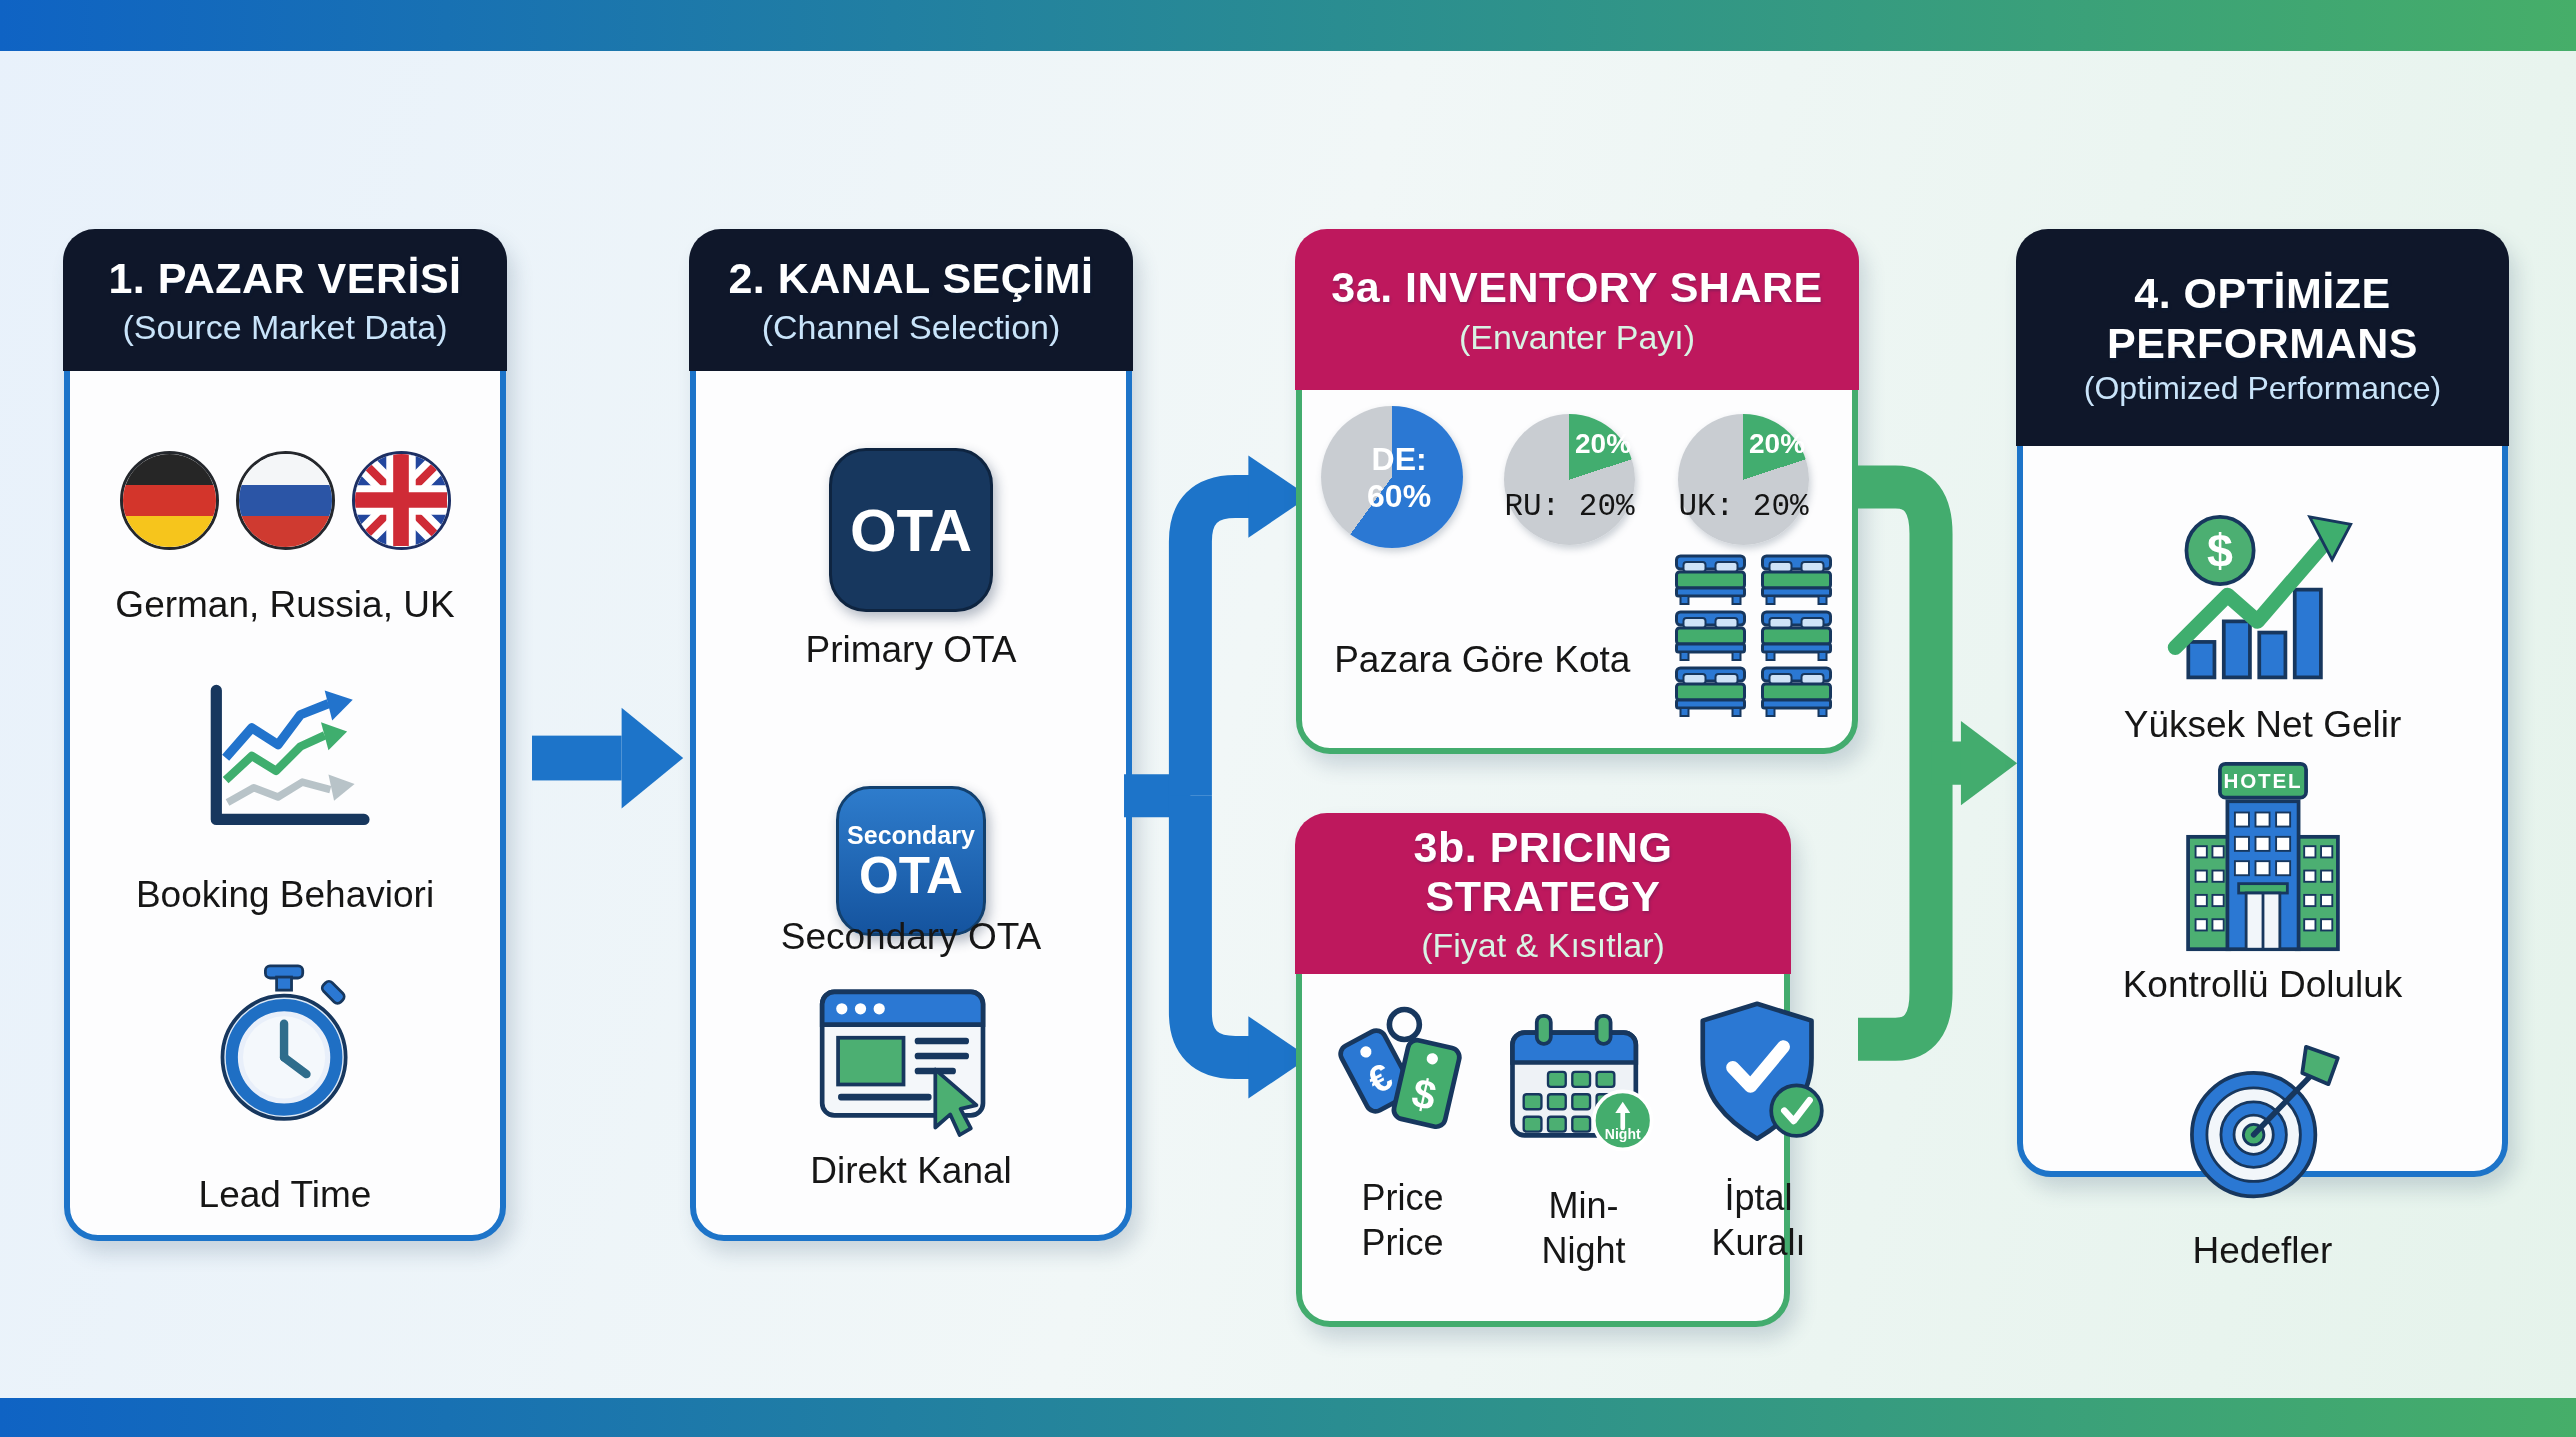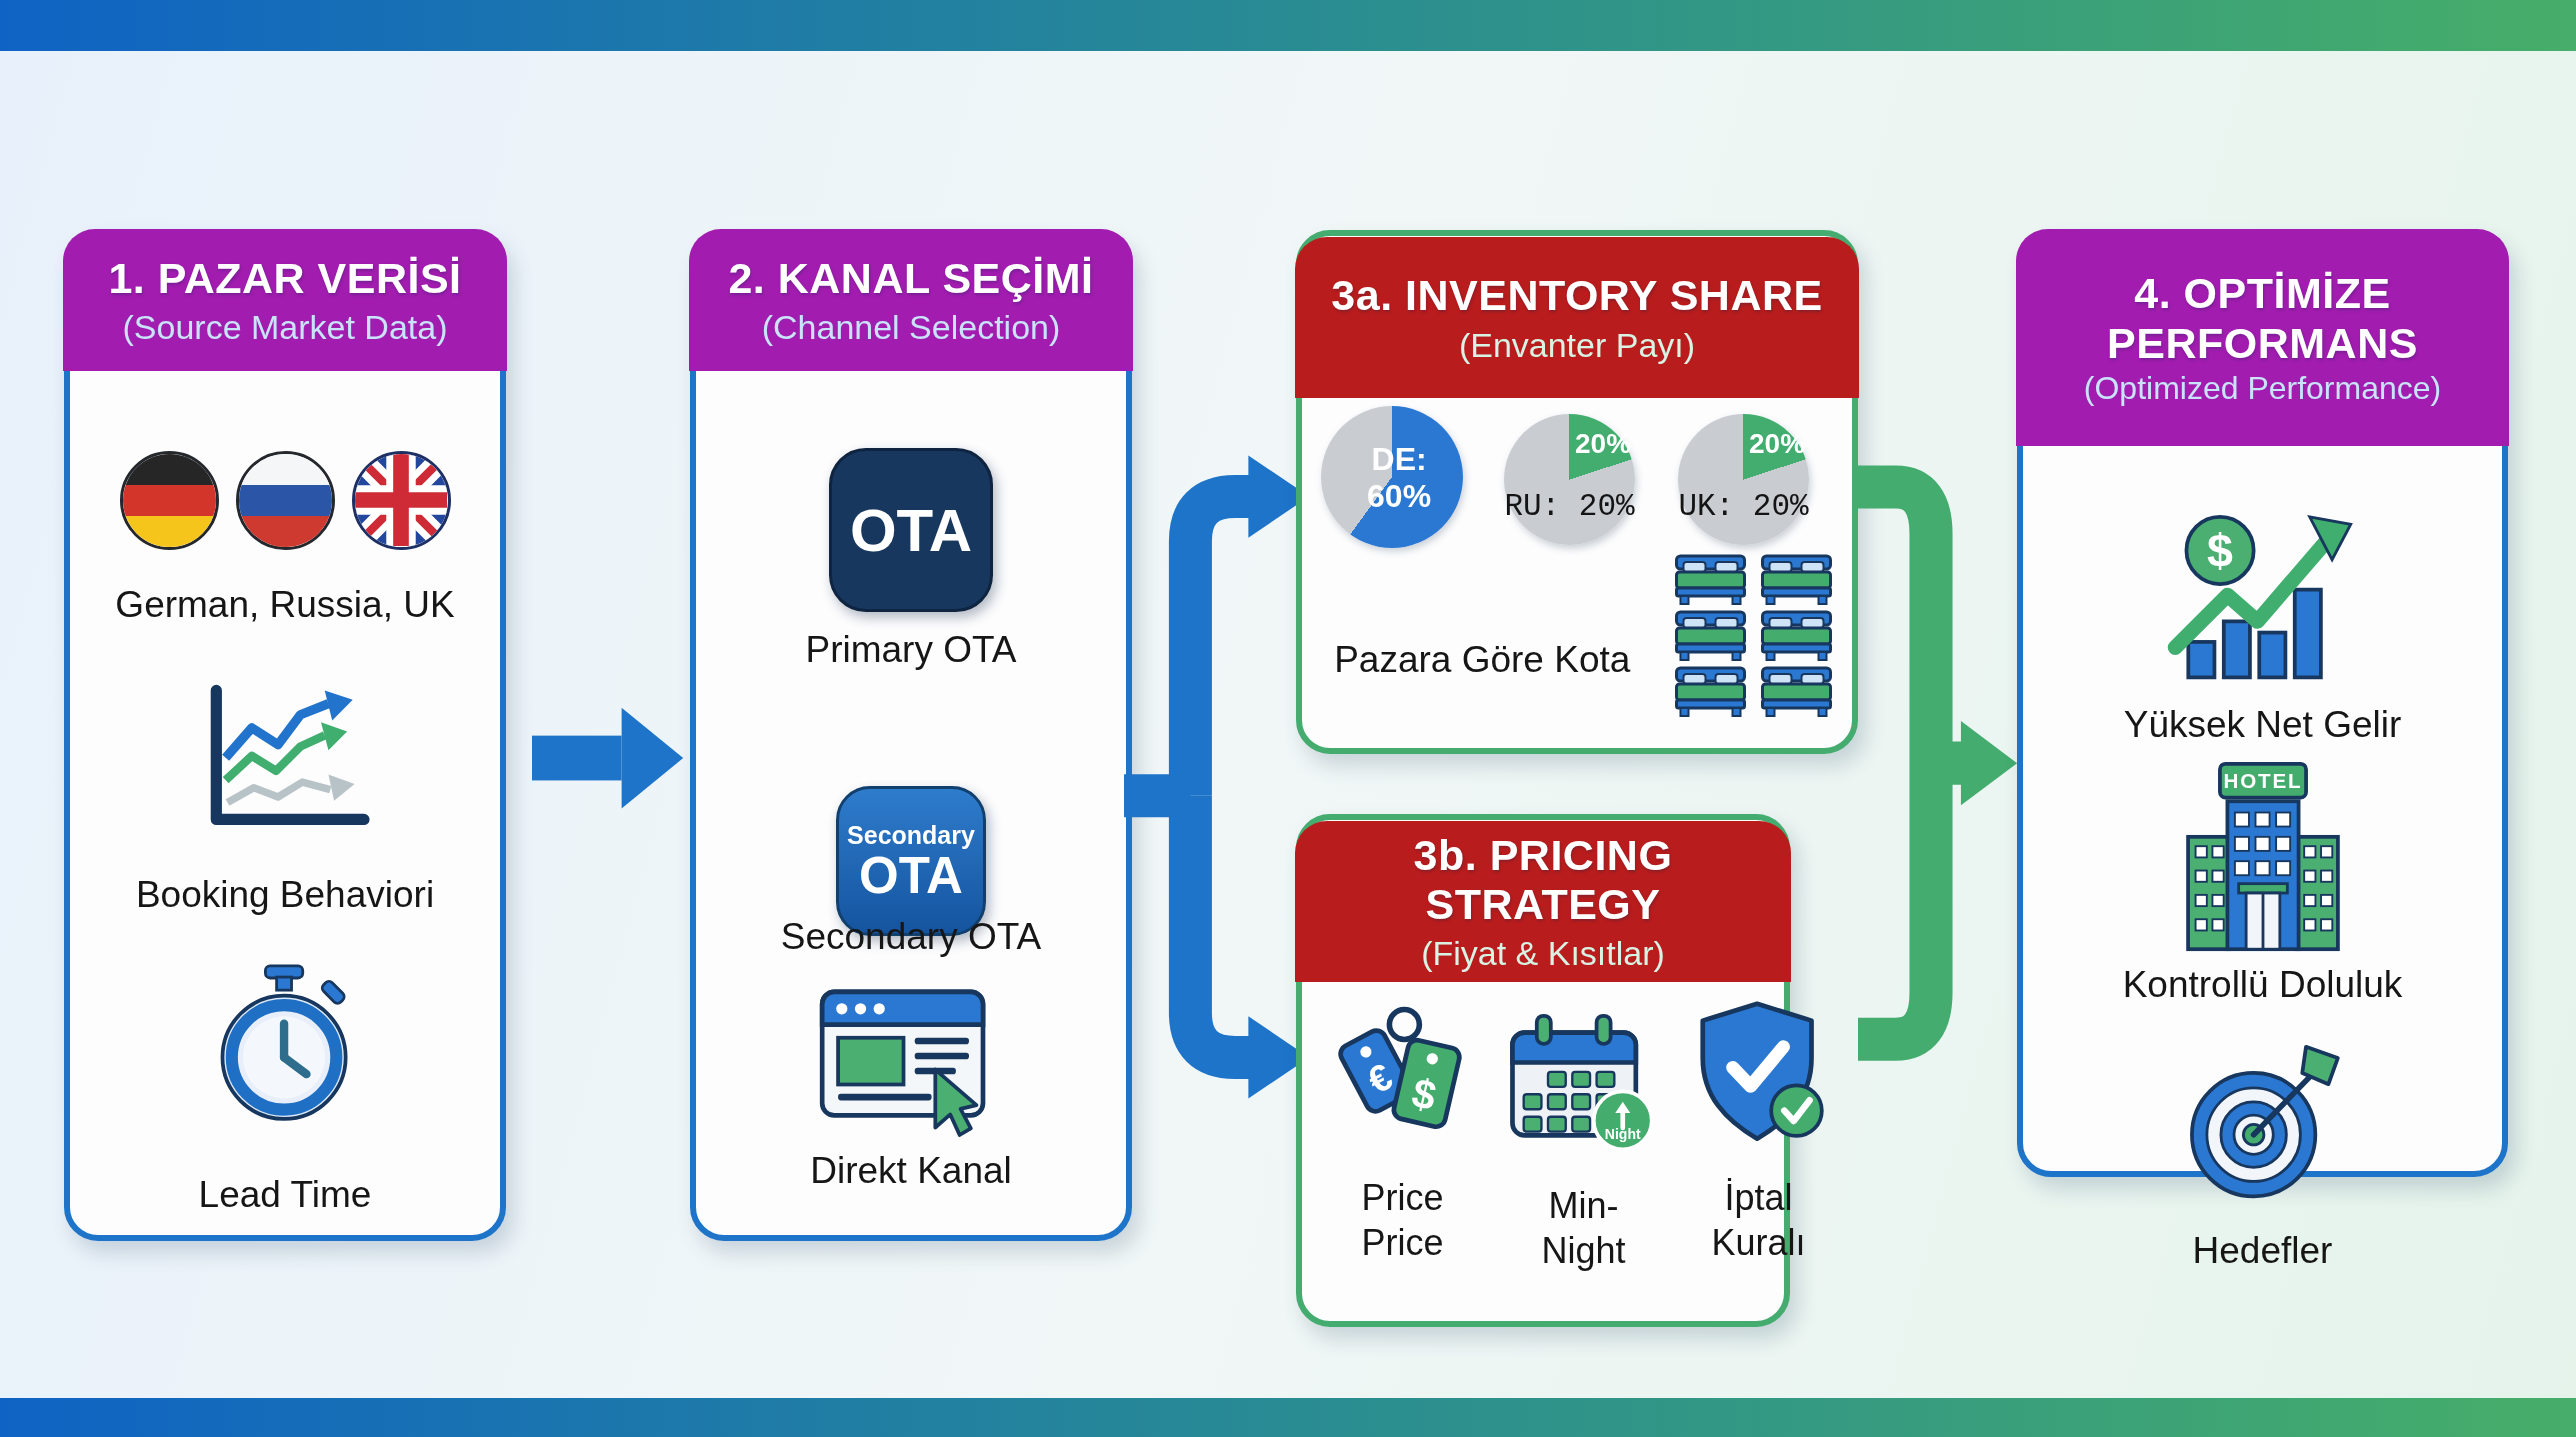--- a/index.html
+++ b/index.html
@@ -10,23 +10,23 @@
     background:linear-gradient(90deg,#0f63c4 0%,#2a8d91 52%,#46ae69 100%);}
   .gradbar.top{top:0;}
   .gradbar.bottom{top:1398px;height:40px;}
   .title{position:absolute;top:69px;left:0;width:2576px;text-align:center;
     font-size:62px;font-weight:700;color:#1d3c68;letter-spacing:0.9px;
     text-shadow:2.8px 3.7px 5.6px rgba(40,60,90,.25);}
   .card{position:absolute;background:#fdfdfe;border:6.6px solid #1d74c9;border-radius:34px;
     box-sizing:border-box;box-shadow:7.5px 11.2px 20.6px rgba(50,80,110,.20);}
   .card.green{border-color:#43ac6e;}
   .hd{position:absolute;left:-6.6px;top:-6.6px;right:-6.6px;border-radius:32px 32px 0 0;
-    background:#a21caf;color:#fff;display:flex;flex-direction:column;justify-content:center;
+    background:#0f172a;color:#fff;display:flex;flex-direction:column;justify-content:center;
     text-align:center;gap:5.6px;}
-  .hd.green{background:#b91c1c;margin-top:8px;}
+  .hd.green{background:#be185d;}
   .hd1{font-size:43px;font-weight:700;letter-spacing:0.5px;text-shadow:0.9px 1.9px 2.8px rgba(0,40,80,.25);}
   .hd2{font-size:34px;font-weight:400;color:#c9e4fa;}
   .hd.green .hd2{color:#d8f3e4;}
   .lbl{position:absolute;left:0;right:0;text-align:center;font-size:37px;color:#161616;}
   .center{left:50%;transform:translateX(-50%);}
   .abs{position:absolute;}
   
   .flags{position:absolute;top:215px;left:0;right:0;display:flex;justify-content:center;gap:17px;}
   .flag{width:99px;height:99px;border-radius:50%;overflow:hidden;border:3.7px solid #24272c;
     display:flex;flex-direction:column;box-sizing:border-box;}

